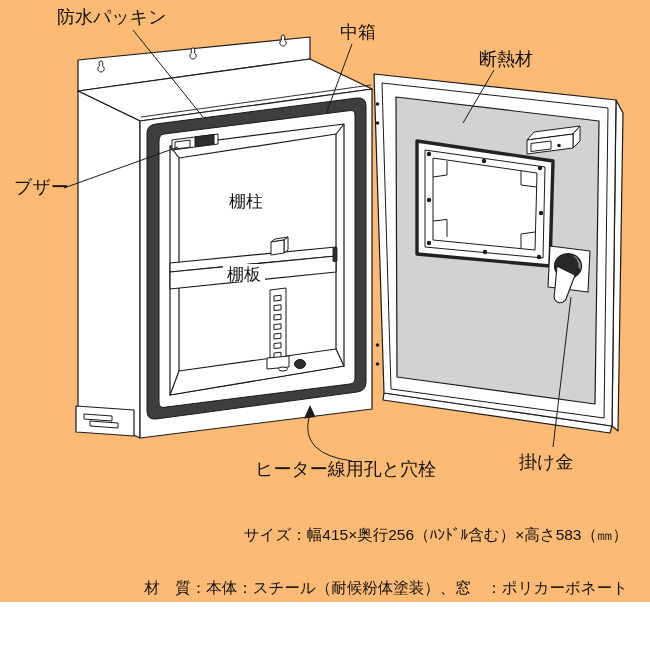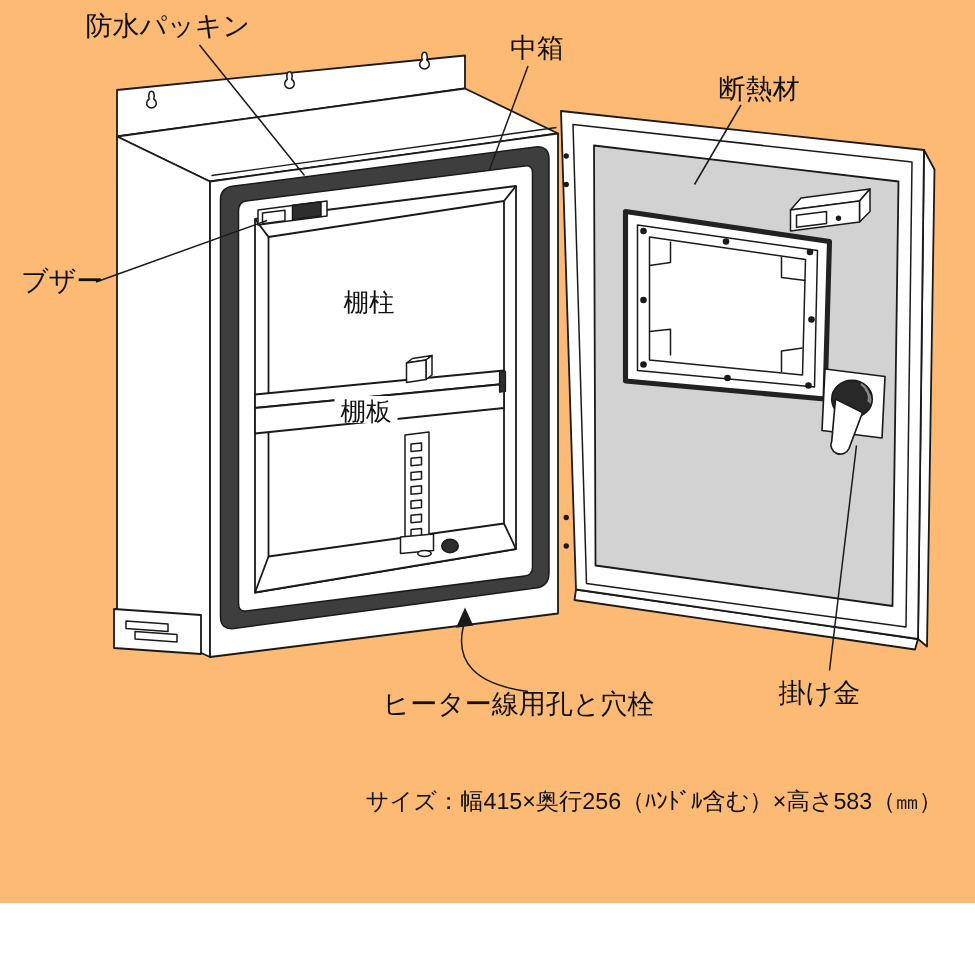--- a/index.html
+++ b/index.html
@@ -163,18 +163,19 @@
       <text class="inner-label" x="229" y="207">棚柱</text>
       <rect x="223" y="264" width="42" height="18" fill="#fff"></rect>
       <text class="inner-label" x="227" y="280">棚板</text>
       <text class="label" x="255" y="475">ヒーター線用孔と穴栓</text>
       <text class="label" x="519" y="468">掛け金</text>
     </g>
   </svg>
 
   <div class="specs">
     <div class="spec-line">サイズ：幅415×奥行256（ﾊﾝﾄﾞﾙ含む）×高さ583（㎜）</div>
+    <div class="spec-line">材　質：本体：スチール（耐候粉体塗装）、窓　：ポリカーボネート</div>
     
     
     
     
   </div>
 </div>
 
 </body></html>

